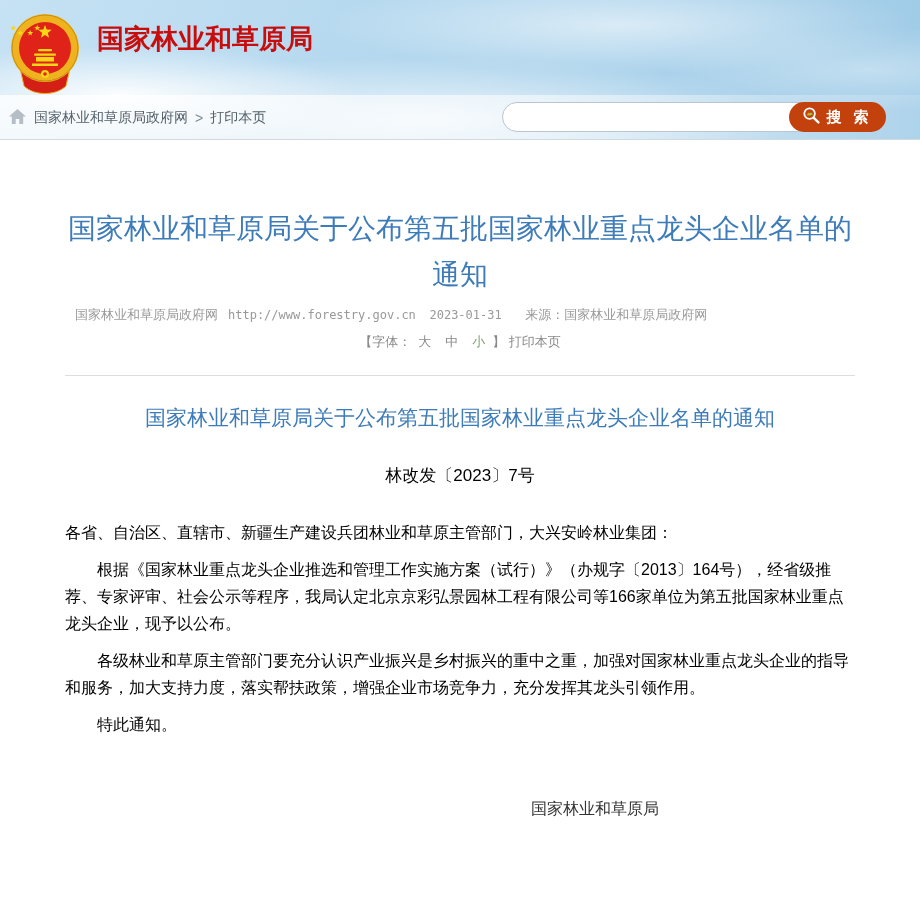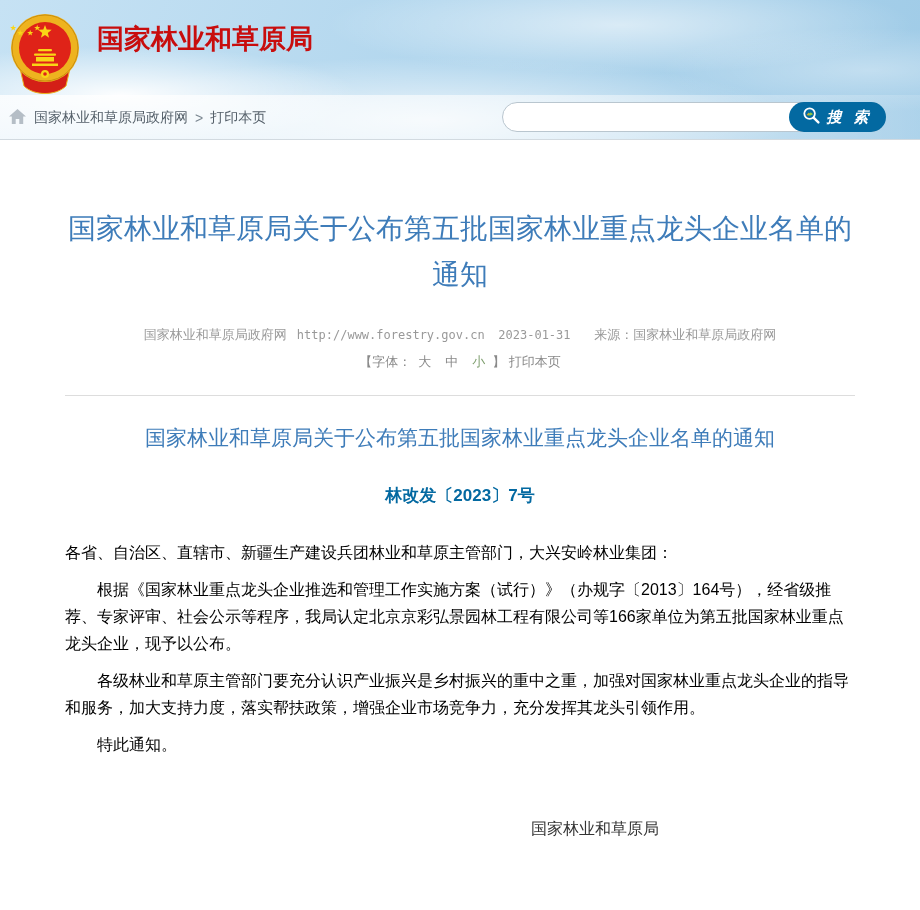--- a/index.html
+++ b/index.html
@@ -36,40 +36,39 @@
   .search {
     position:absolute; right:34px; top:7px; width:384px; height:30px;
     background:#fff; border:1px solid #b9c6cf; border-radius:15px;
   }
   .search input {
     position:absolute; left:16px; top:3px; width:255px; height:22px;
     border:none; outline:none; background:transparent; font-size:14px; color:#333;
   }
   .search-btn {
     position:absolute; right:-1px; top:-1px; height:30px; width:97px;
-    border:none; border-radius:15px; background:#0369a1; color:#fff;
+    border:none; border-radius:15px; background:#c2410c; color:#fff;
     font-size:15px; font-weight:bold; letter-spacing:4px;
     display:flex; align-items:center; justify-content:center; gap:5px; cursor:pointer;
     font-family:inherit;
-    font-style:italic;
   }
 
   
   .content { padding:0 65px; }
   .a-title { margin:66px 0 0; text-align:center; color:#3e7cb9; font-size:28px; font-weight:400; line-height:46px; }
-  .meta { margin-top:28px; text-align:center; color:#999; font-size:13px; white-space:nowrap; }
+  .meta { margin-top:8px; text-align:left; color:#999; font-size:13px; white-space:nowrap; }
   .meta .seg { margin:0 10px; }
   .meta .mono { font-family:"DejaVu Sans Mono",monospace; font-size:12px; }
   .fontbar { margin-top:9px; text-align:center; color:#8a8a8a; font-size:13px; }
   .fontbar .sz { margin:0 7px; cursor:pointer; }
   .fontbar .sz-small { color:#7e9e6e; }
   .fontbar .print { cursor:pointer; color:#8a8a8a; }
   hr.divider { margin:24px 0 0; border:none; border-top:1px solid #ddd; }
   .a-subtitle { margin:28px 0 0; text-align:center; color:#3e7cb9; font-size:21px; font-weight:400; }
-  .docnum { margin-top:32px; text-align:center; color:#0369a1; font-size:17px;font-weight:bold; }
+  .docnum { margin-top:32px; text-align:center; color:#000000; font-size:17px; }
   .body-text { margin-top:32px; color:#000000; font-size:16px; }
   .body-text p { margin:0 0 10px; line-height:27px; }
   .body-text p.indent { text-indent:2em; }
   .signature { margin:58px 150px 0 auto; width:220px; text-align:center; color:#333; font-size:16px; line-height:26px; }
 </style>
 </head>
 <body>
 
 <div class="header">
   <div class="logo">

